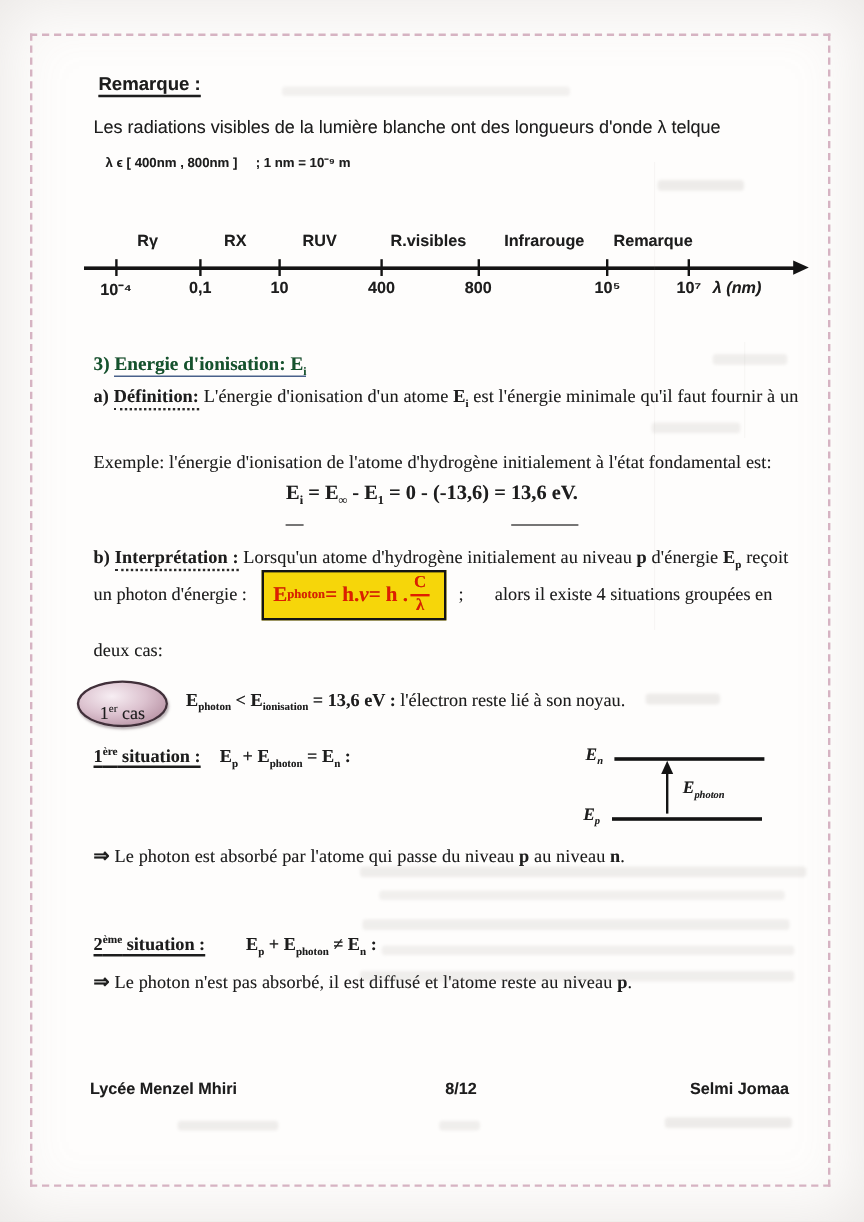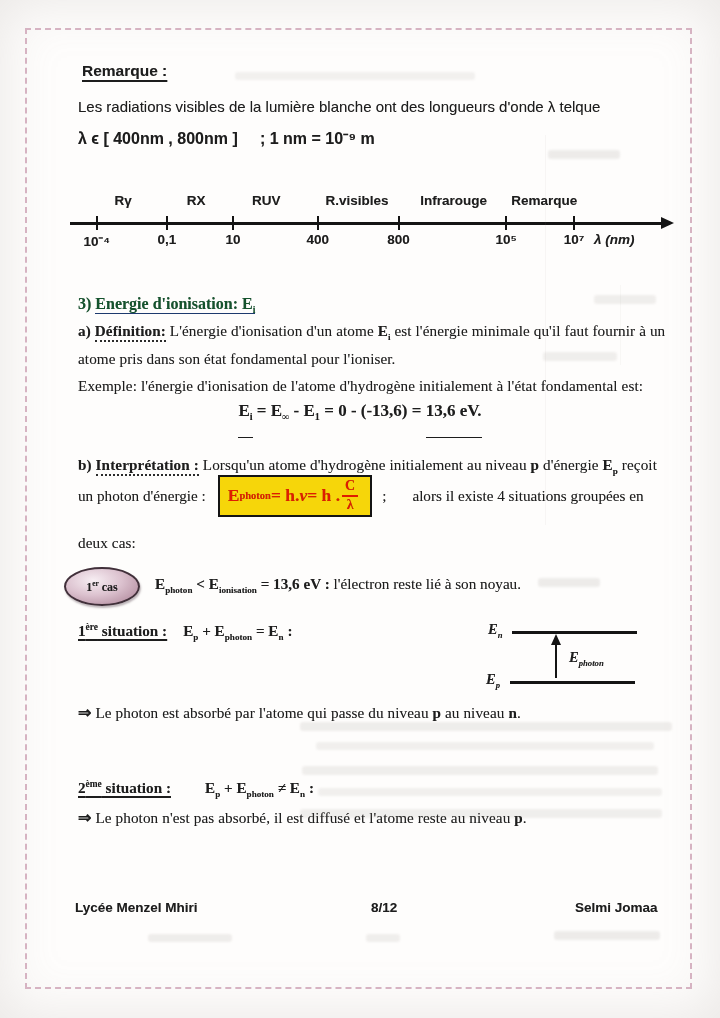--- a/index.html
+++ b/index.html
@@ -10,21 +10,21 @@
   .sans{font-family:"Liberation Sans",sans-serif;}
   .b{font-weight:bold;}
   .page *{text-shadow:0 0 .4px rgba(20,20,20,.35);}
 
   .dashed-frame{position:absolute;left:25px;top:28px;width:663px;height:957px;
         border:2px dashed #d6b3c2;pointer-events:none;}
 
   .remark-title{left:82px;top:62px;font-size:15.5px;font-weight:bold;}
   .remark-title .u{text-decoration:underline;text-underline-offset:4px;text-decoration-thickness:1.6px;}
   .intro{left:78px;top:98px;font-size:15px;}
-  .range{left:78px;top:127px;font-size:16px;font-weight:bold;white-space:pre;}
+  .range{left:88px;top:127px;font-size:11px;font-weight:bold;white-space:pre;}
 
   
   .spectrum{left:85px;top:193px;width:585px;height:62px;}
   .band-label{position:absolute;top:0;transform:translateX(-50%);font-family:"Liberation Sans",sans-serif;
         font-weight:bold;font-size:13.5px;white-space:nowrap;}
   .axis-line{position:absolute;left:-15px;top:29px;width:592px;height:3px;background:#141414;}
   .axis-arrow{position:absolute;left:576px;top:24px;width:0;height:0;
         border-left:13px solid #141414;border-top:6.5px solid transparent;border-bottom:6.5px solid transparent;}
   .tick-mark{position:absolute;top:23px;width:2px;height:14px;background:#141414;transform:translateX(-50%);}
   .tick-label{position:absolute;top:39px;transform:translateX(-50%);font-family:"Liberation Sans",sans-serif;
@@ -51,22 +51,22 @@
   .formula-box{display:inline-flex;align-items:center;margin:0 10px 0 12px;padding:2px 12px 3px 8px;
         background:#f6d60a;border:2.5px solid #141414;color:#e01d00;font-weight:bold;font-size:17.5px;}
   .formula-box i{font-style:italic;}
   .frac{display:inline-block;text-align:center;line-height:1.02;font-size:.8em;vertical-align:-.55em;margin-left:2px;}
   .frac .num{display:block;border-bottom:2px solid currentColor;padding:0 3px 1px;}
   .frac .den{display:block;padding-top:1px;}
   .deuxcas{left:78px;top:534px;}
 
   .case-oval{left:64px;top:567px;width:72px;height:35px;border-radius:50%;
         background:radial-gradient(ellipse at 38% 32%,#f7eef3 0%,#dcc2cf 45%,#a87e92 100%);
-        border:2px solid #41303a;display:flex;align-items:center;justify-content:center;
-        font-size:12px;font-weight:bold;box-shadow:1px 2px 2px rgba(70,50,60,.35);}
+        border:2px solid #41303a;display:flex;align-items:flex-end;justify-content:center;
+        font-size:15px;font-weight:normal;box-shadow:1px 2px 2px rgba(70,50,60,.35);}
   .cas-stmt{left:155px;top:575px;font-size:15.2px;}
   .sit{font-size:15.2px;}
   .sit .lbl{font-weight:bold;text-decoration:underline;text-underline-offset:3px;text-decoration-thickness:1.5px;}
   .sit .frm{font-weight:bold;margin-left:16px;}
   .sit1{left:78px;top:622px;}
   .sit1desc{left:78px;top:651px;}
   .concl1{left:78px;top:703px;}
   .sit2{left:78px;top:779px;}
   .sit2 .frm{margin-left:34px;}
   .concl2{left:78px;top:808px;}
@@ -134,21 +134,20 @@
     <div class="axis-unit">λ (nm)</div>
   </div>
 
   <div class="abs heading3">
     <span>3) </span><span class="u"><span>Energie d'ionisation: E</span><sub>i</sub></span>
   </div>
 
   <div class="abs bodyline def1">
     <span class="b">a) </span><span class="dotted-u">Définition:</span><span> L'énergie d'ionisation d'un atome </span><span class="b"><span>E</span><sub>i</sub></span><span> est l'énergie minimale qu'il faut fournir à un</span>
   </div>
-  <div class="abs bodyline def2">atome pris dans son état fondamental pour l'ioniser.</div>
   <div class="abs bodyline exemple">Exemple: l'énergie d'ionisation de l'atome d'hydrogène initialement à l'état fondamental est:</div>
 
   <div class="abs equation">
     <span class="u"><span>E</span><sub>i</sub></span><span> = E</span><sub>∞</sub><span> - E</span><sub>1</sub><span> = 0 - (-13,6) = </span><span class="u">13,6 eV.</span>
   </div>
 
   <div class="abs bodyline bline">
     <span class="b">b) </span><span class="dotted-u">Interprétation :</span><span> Lorsqu'un atome d'hydrogène initialement au niveau </span><span class="b">p</span><span> d'énergie </span><span class="b"><span>E</span><sub>p</sub></span><span> reçoit</span>
   </div>
 

